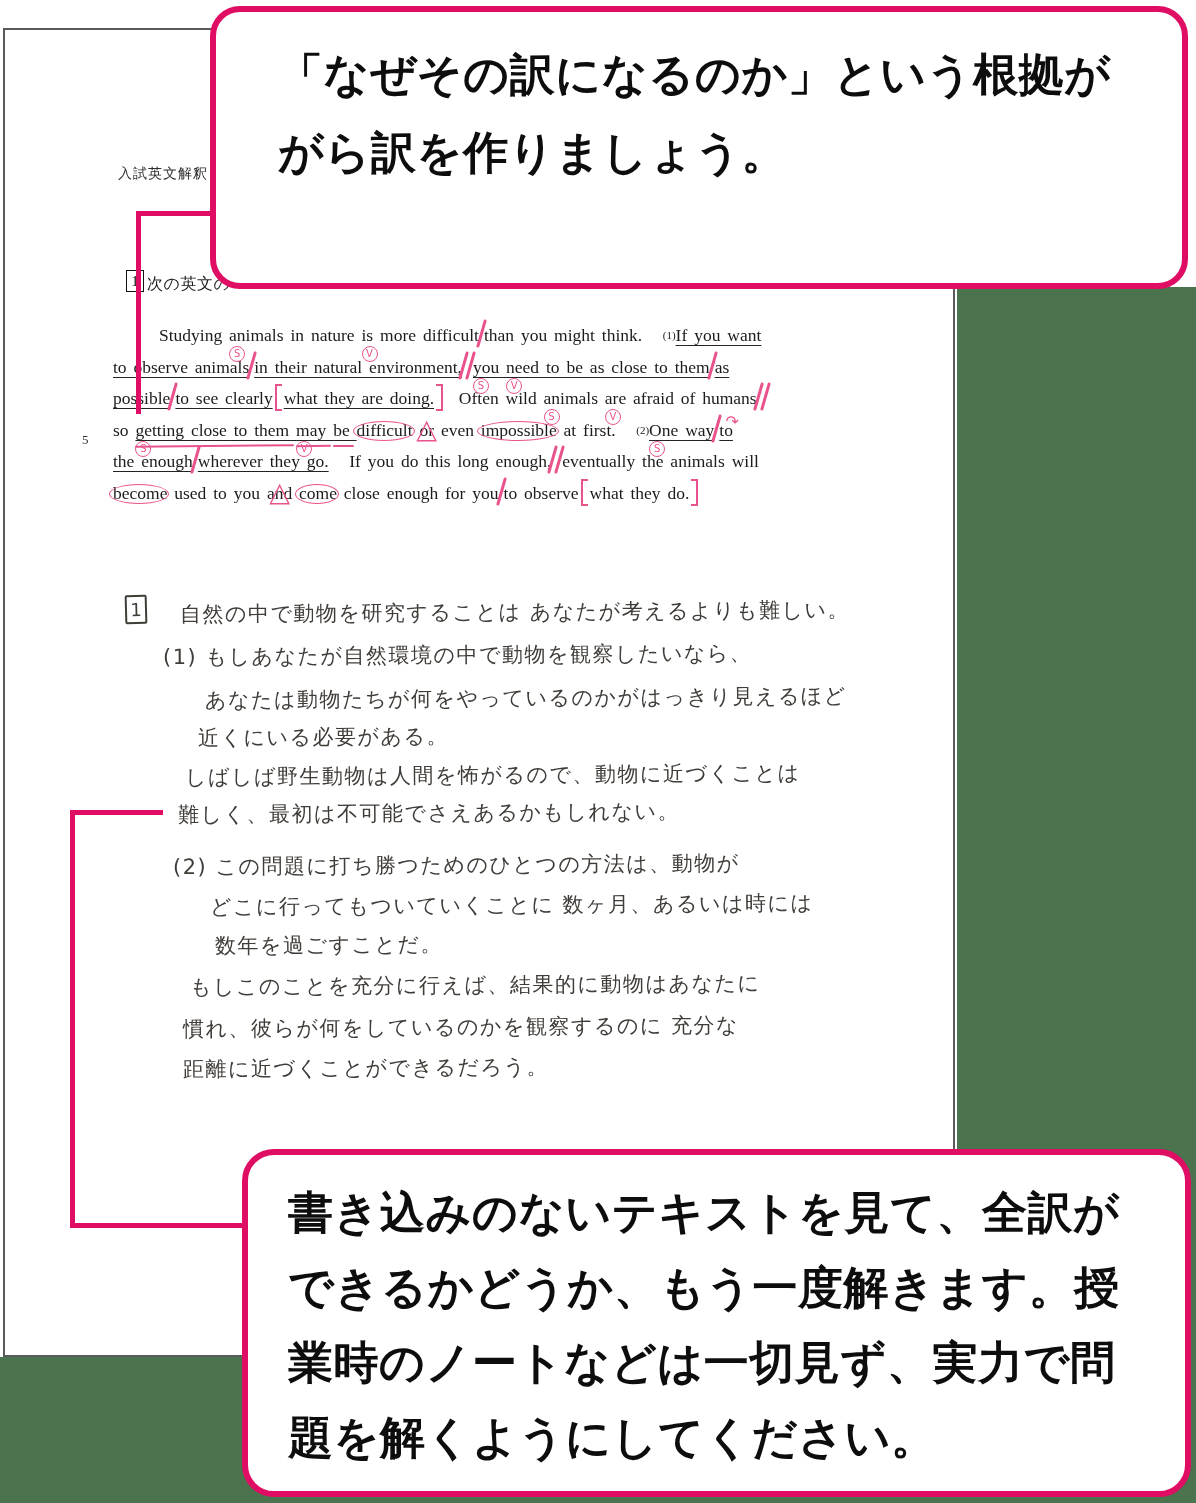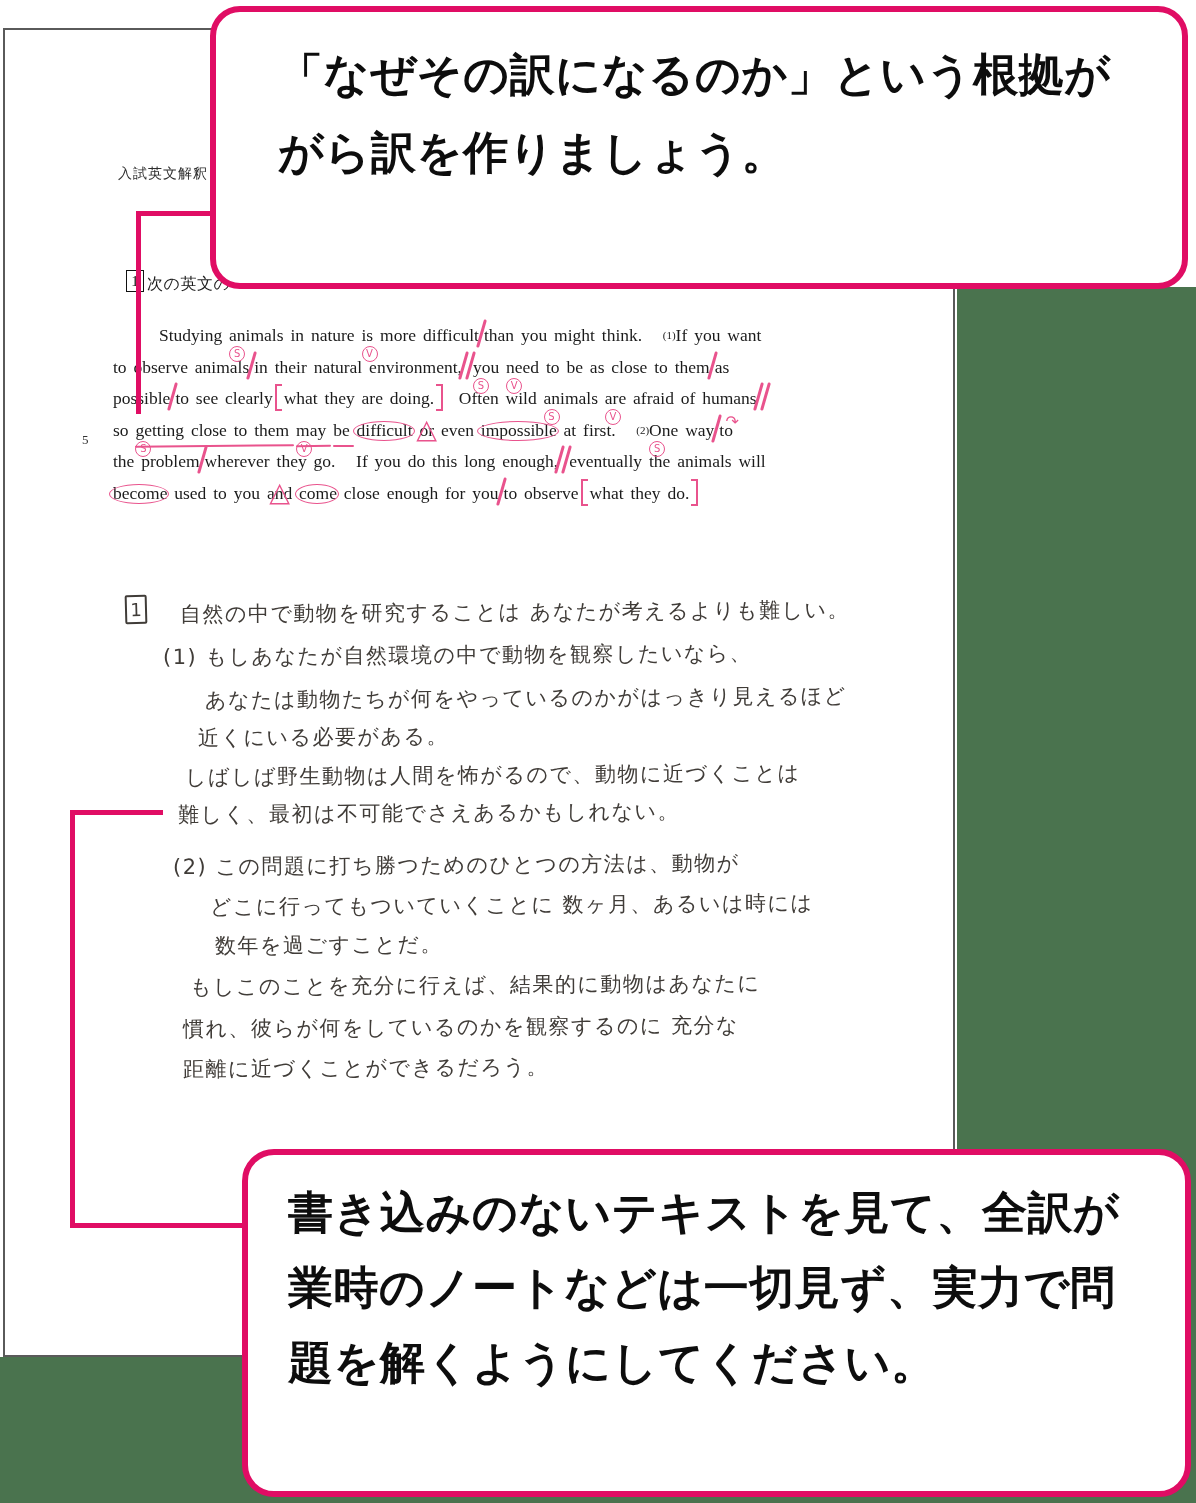--- a/index.html
+++ b/index.html
@@ -28,21 +28,21 @@
     display:flex;align-items:center;justify-content:center;background:#fff;}
   .prob-instr{position:absolute;left:147px;top:274px;font-family:"Liberation Serif","DejaVu Serif",serif;
     font-size:16px;color:#1d1d1d;letter-spacing:.5px;white-space:pre;}
 
   
   .english{position:absolute;left:113px;top:296px;width:760px;color:var(--ink);
     font-family:"Liberation Serif","DejaVu Serif",serif;font-size:17.5px;margin-top:24px;}
   .eline{height:31.5px;line-height:31.5px;white-space:pre;word-spacing:2.5px;}
   .eline.indent{padding-left:46px;}
   .tok{position:relative;}
-  .tok.u{text-decoration-thickness:1.4px;text-underline-offset:4px;text-decoration-color:#222;}
+  .tok.u{text-decoration:underline;text-decoration-thickness:1.4px;text-underline-offset:4px;text-decoration-color:#222;}
   .tok.pku::before{content:"";position:absolute;left:0;right:2px;bottom:-7px;height:2px;background:var(--handpink);transform:rotate(-.6deg);border-radius:2px;}
   .tok.oval::after{content:"";position:absolute;left:-4px;right:-2px;top:1px;bottom:-1px;border:1.7px solid var(--handpink);border-radius:50%;}
   .tok.triw::after{content:"△";position:absolute;left:50%;top:50%;transform:translate(-50%,-54%);color:var(--handpink);font-size:27px;font-family:"DejaVu Sans",sans-serif;font-weight:400;}
   .sentnum{font-size:11px;vertical-align:2px;letter-spacing:0;}
   .svc{position:absolute;left:0px;top:21px;width:16px;height:16px;border:1.6px solid var(--handpink);border-radius:50%;
     color:var(--handpink);font-family:"DejaVu Sans",sans-serif;font-size:10px;line-height:13px;text-align:center;background:transparent;z-index:3;}
   .arcc{position:absolute;right:-6px;top:-14px;color:var(--handpink);font-size:16px;font-family:"DejaVu Sans",sans-serif;}
   .mk-slash{display:inline-block;width:9px;height:26px;position:relative;vertical-align:-6px;margin:0 -2px;z-index:2;}
   .mk-slash::before{content:"";position:absolute;left:3px;top:-2px;width:2.6px;height:29px;background:var(--handpink);transform:rotate(16deg);border-radius:2px;}
   .mk-dslash{display:inline-block;width:15px;height:26px;position:relative;vertical-align:-6px;margin:0 -2px;z-index:2;}
@@ -84,21 +84,21 @@
   <div class="doc-header">入試英文解釈 1</div>
 
   <div class="prob-box">1</div>
   <div class="prob-instr">次の英文の</div>
 
   <div class="english" id="english">
       <div class="eline indent"><span class="tok">Studying </span><span class="tok">animals in nature <span class="svc">S</span></span><span class="tok">is <span class="svc">V</span></span><span class="tok">more difficult</span><span class="mk-slash"></span><span class="tok">than you might think.   </span><span class="sentnum">(1)</span><span class="tok u">If you want</span></div>
       <div class="eline"><span class="tok u">to observe animals</span><span class="mk-slash"></span><span class="tok u">in their natural environment,</span><span class="mk-dslash"></span><span class="tok u">you <span class="svc">S</span></span><span class="tok u">need <span class="svc">V</span></span><span class="tok u">to be as close to them</span><span class="mk-slash"></span><span class="tok u">as</span></div>
       <div class="eline"><span class="tok u">possible</span><span class="mk-slash"></span><span class="tok u">to see clearly</span><span class="mk-brko"></span><span class="tok u">what they are doing.</span><span class="mk-brkc"></span><span class="tok">  Often wild </span><span class="tok">animals <span class="svc">S</span></span><span class="tok">are <span class="svc">V</span></span><span class="tok">afraid of humans</span><span class="mk-dslash"></span></div>
       <div class="eline"><span class="tok">so </span><span class="tok u pku">getting close to them <span class="svc">S</span></span><span class="tok u pku">may <span class="svc">V</span></span><span class="tok u pku">be </span><span class="tok oval">difficult</span><span class="tok"> </span><span class="tok triw">or</span><span class="tok"> even </span><span class="tok oval">impossible</span><span class="tok"> at first.   </span><span class="sentnum">(2)</span><span class="tok u">One <span class="svc">S</span></span><span class="tok u">way</span><span class="mk-slash"></span><span class="tok u">to<span class="arcc">↷</span></span></div>
-      <div class="eline"><span class="tok u">the problem</span><span class="mk-slash"></span><span class="tok u">wherever they go.</span><span class="tok">   If you do this long enough,</span><span class="mk-dslash"></span><span class="tok">eventually the animals will</span></div>
+      <div class="eline"><span class="tok u">the enough</span><span class="mk-slash"></span><span class="tok u">wherever they go.</span><span class="tok">   If you do this long enough,</span><span class="mk-dslash"></span><span class="tok">eventually the animals will</span></div>
       <div class="eline"><span class="tok oval">become</span><span class="tok"> used to you </span><span class="tok triw">and</span><span class="tok"> </span><span class="tok oval">come</span><span class="tok"> close enough for you</span><span class="mk-slash"></span><span class="tok">to observe</span><span class="mk-brko"></span><span class="tok">what they do.</span><span class="mk-brkc"></span></div>
     </div>
 
   <div class="margin-num">5</div>
 
   <div class="hand-box">1</div>
   <div id="answer">
       <div class="hand-line" style="left: 180px; top: 598px;">自然の中で動物を研究することは あなたが考えるよりも難しい。</div>
       <div class="hand-line" style="left: 163px; top: 641px;">(1) もしあなたが自然環境の中で動物を観察したいなら、</div>
       <div class="hand-line" style="left: 205px; top: 684px;">あなたは動物たちが何をやっているのかがはっきり見えるほど</div>
@@ -121,18 +121,19 @@
 
   <div class="callout callout-top">
     <div class="ctext" id="callout-top-text">
         <div>「なぜその訳になるのか」という根拠が</div>
         <div>がら訳を作りましょう。</div>
       </div>
   </div>
   <div class="callout callout-bottom">
     <div class="ctext" id="callout-bottom-text">
         <div>書き込みのないテキストを見て、全訳が</div>
+        <div>できるかどうか、もう一度解きます。授</div>
         <div>業時のノートなどは一切見ず、実力で問</div>
         <div>題を解くようにしてください。</div>
       </div>
   </div>
 
 </div>
 
 </body></html>

